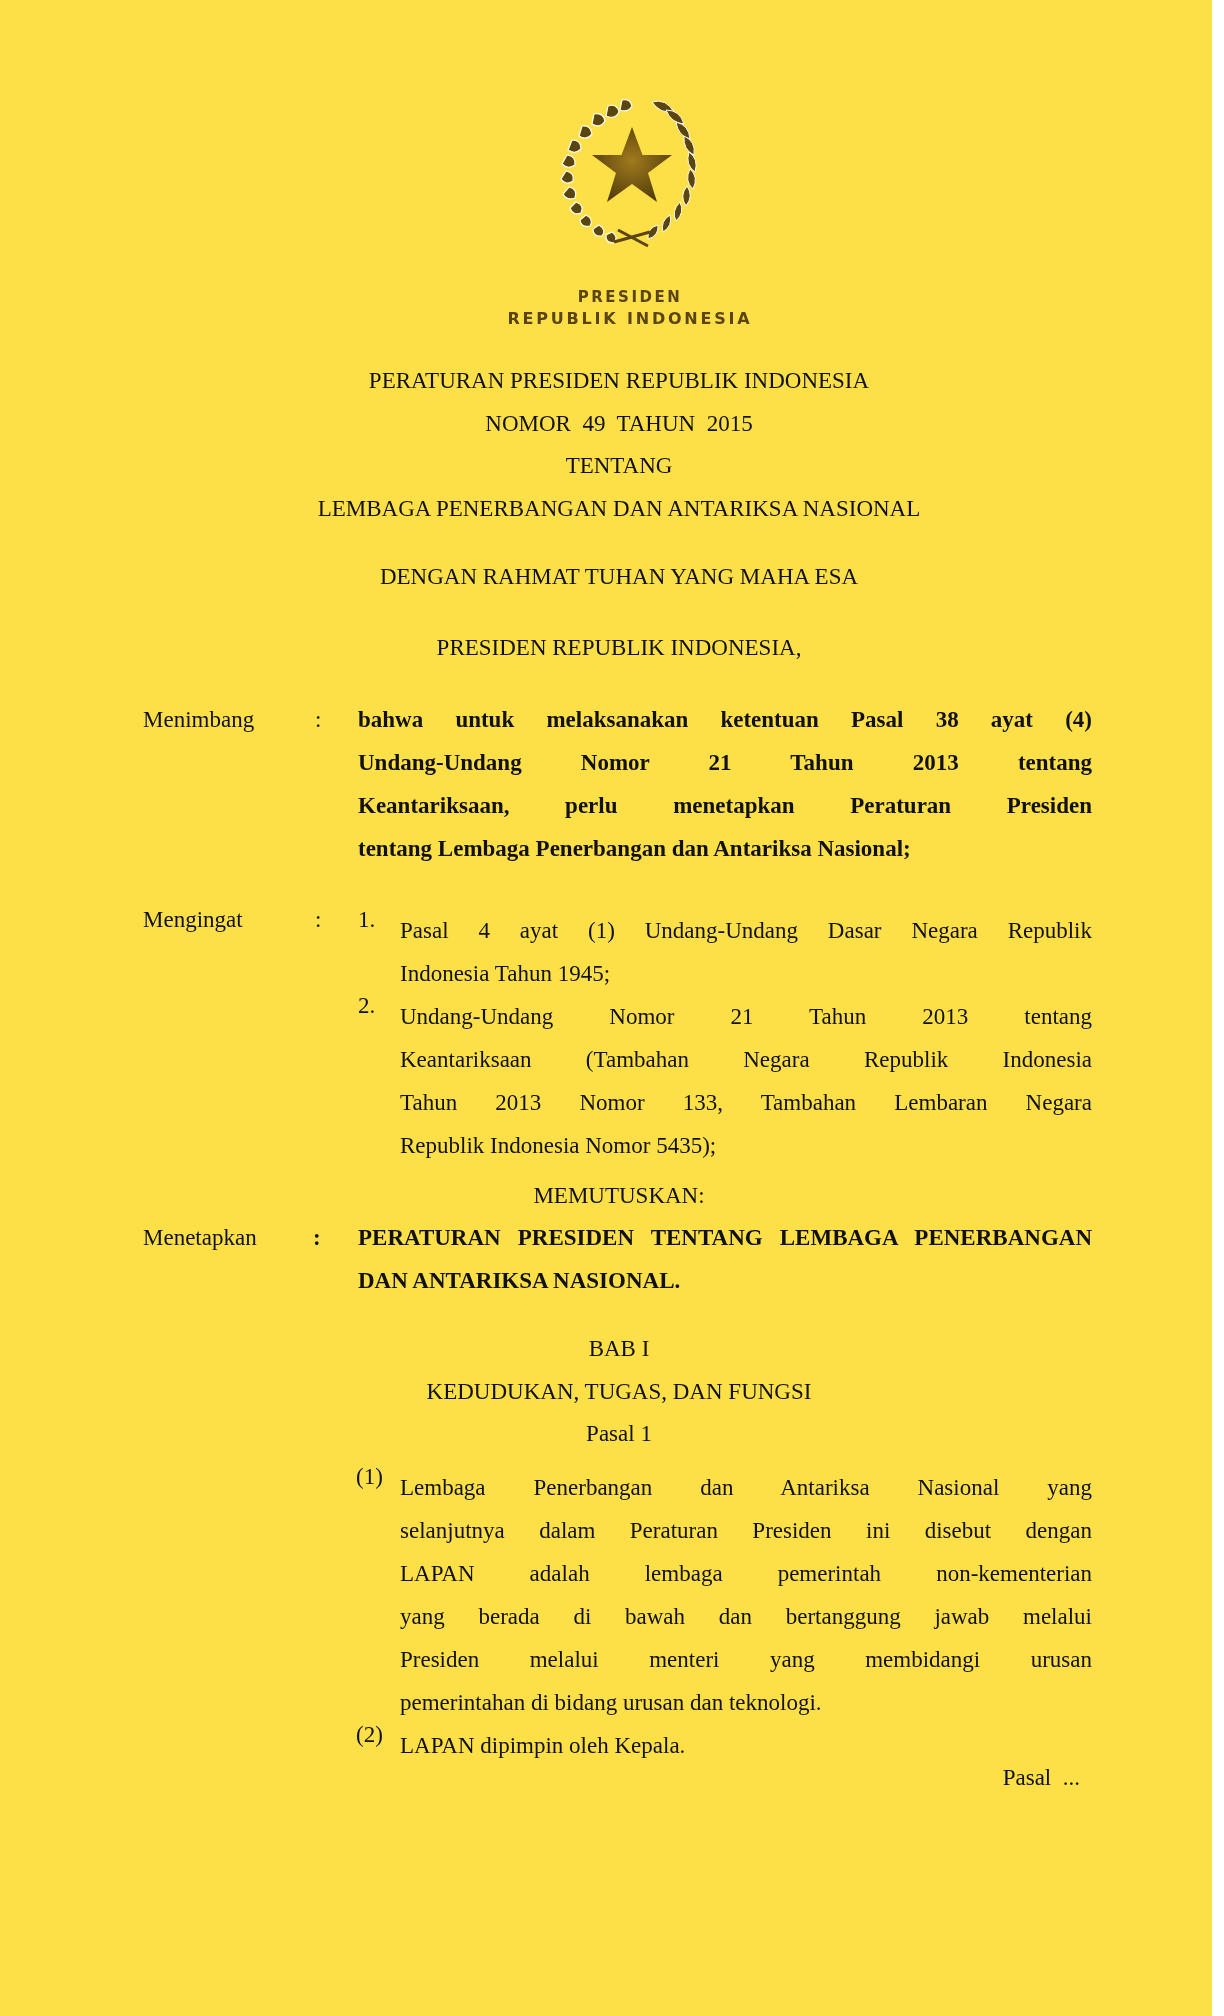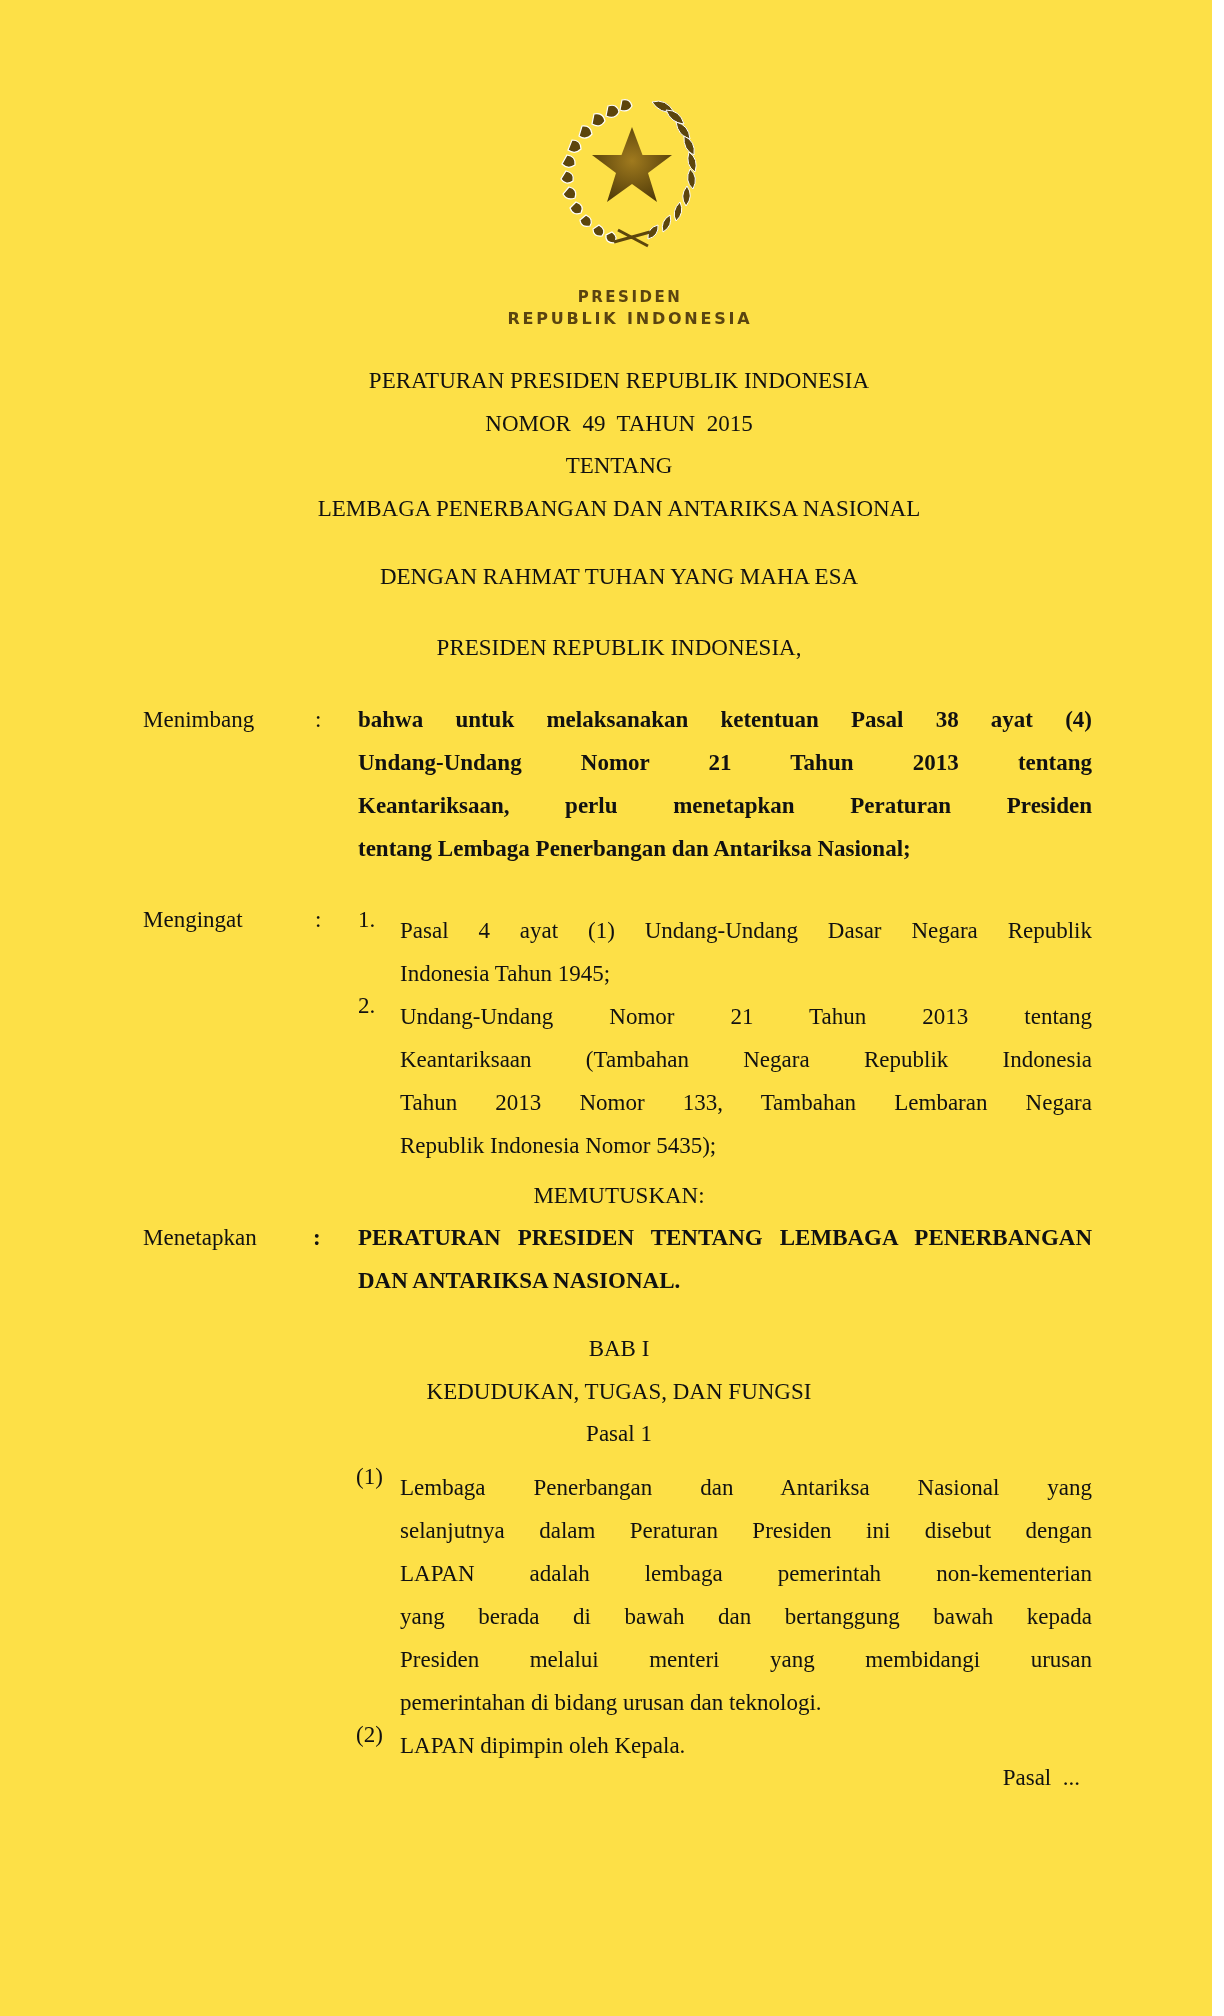--- a/index.html
+++ b/index.html
@@ -112,21 +112,21 @@
 
   <div class="c" style="top:1335px">BAB I</div>
   <div class="c" style="top:1378px">KEDUDUKAN, TUGAS, DAN FUNGSI</div>
   <div class="c" style="top:1420px">Pasal 1</div>
 
   <div>
     <div class="num" style="top:1463px; left:356px">(1)</div>
     <div class="jl body2" style="top:1463px">Lembaga Penerbangan dan Antariksa Nasional yang</div>
     <div class="jl body2" style="top:1506px">selanjutnya dalam Peraturan Presiden ini disebut dengan</div>
     <div class="jl body2" style="top:1549px">LAPAN adalah lembaga pemerintah non-kementerian</div>
-    <div class="jl body2" style="top:1592px">yang berada di bawah dan bertanggung bawah kepada</div>
+    <div class="jl body2" style="top:1592px">yang berada di bawah dan bertanggung jawab melalui</div>
     <div class="jl body2" style="top:1635px">Presiden melalui menteri yang membidangi urusan</div>
     <div class="jl body2 last" style="top:1678px">pemerintahan di bidang urusan dan teknologi.</div>
     <div class="num" style="top:1721px; left:356px">(2)</div>
     <div class="jl body2 last" style="top:1721px">LAPAN dipimpin oleh Kepala.</div>
   </div>
 
   <div class="r" style="top:1764px; white-space:pre">Pasal  ...</div>
 </div>
 
 </body></html>

